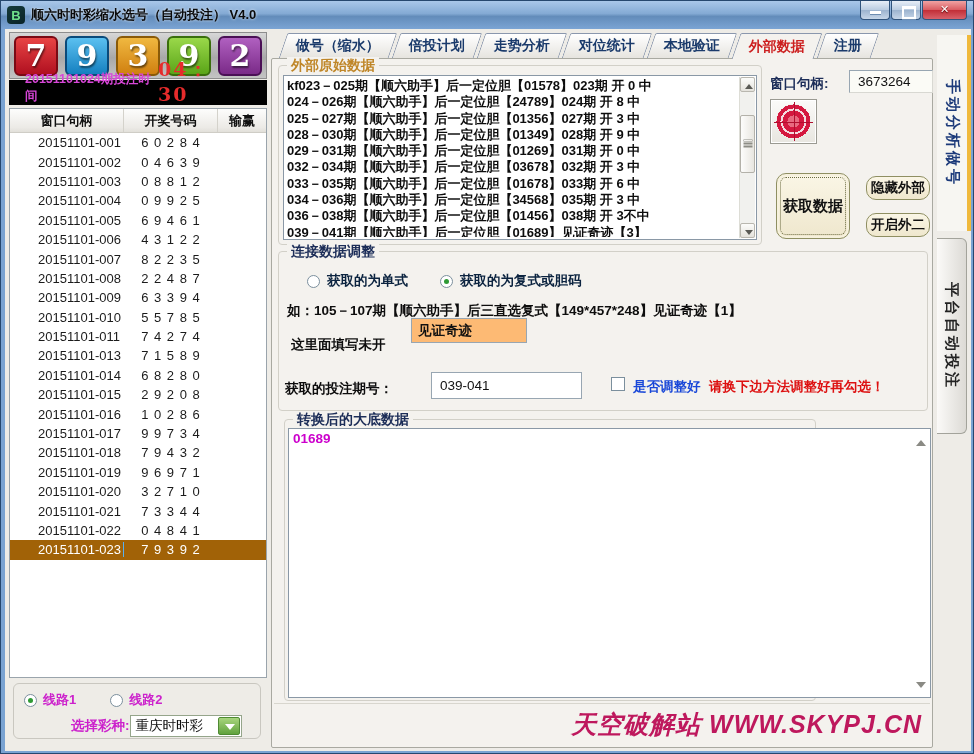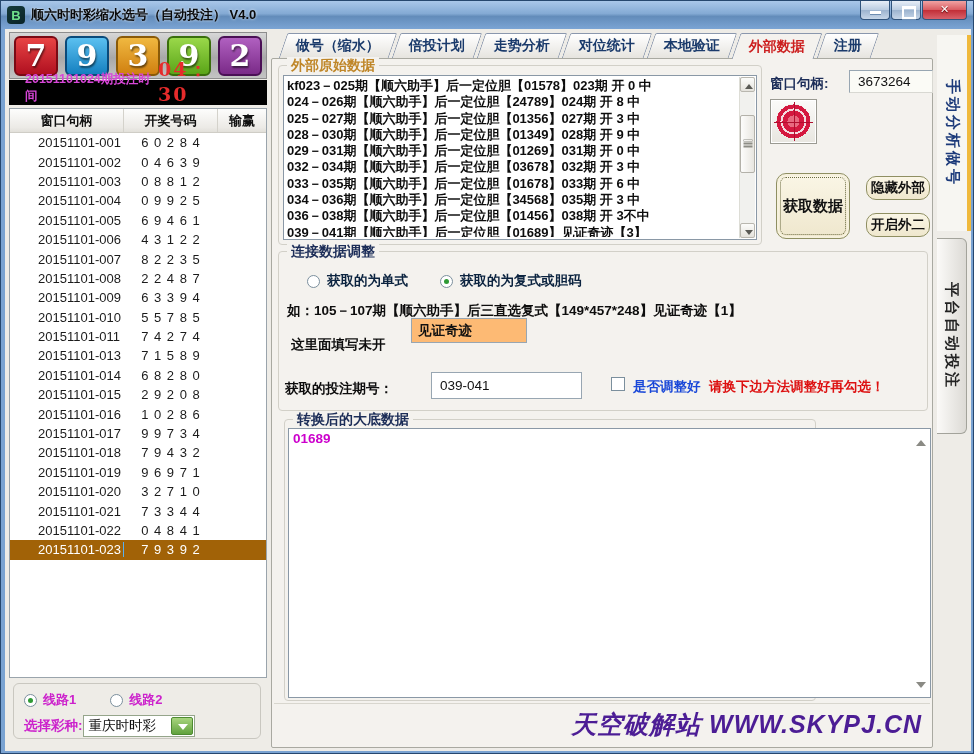--- a/index.html
+++ b/index.html
@@ -53,21 +53,21 @@
   .dt-row .dt-c2 { text-align:center; letter-spacing:1px; display:flex; justify-content:center; }
   .dt-row.selected { background:#a16207; color:#fff; }
   .dt-row.selected .dt-c1 { box-shadow:inset -1px 0 0 #57b0f2; }
 
   .left-bottom { position:absolute; left:8px; top:654px; width:248px; height:56px;
     border:1px solid #c9c7c0; border-radius:6px; background:transparent; padding:7px 8px 0 10px; }
   .route-row { display:flex; align-items:center; gap:6px; font-size:13px; font-weight:bold; color:#cc22cc; }
   .radio { width:13px; height:13px; border-radius:50%; background:#fff; border:1px solid #7b8f9d; position:relative; flex:0 0 auto; }
   .radio.checked::after { content:""; position:absolute; left:3px; top:3px; width:5px; height:5px; border-radius:50%; background:#2f9a35; }
   .route-row .gap { width:22px; }
-  .pick-row { display:flex; align-items:center; margin-top:6px; }
+  .pick-row { display:flex; align-items:center; margin-top:6px;margin-left:47px; }
   .pick-label { color:#cc22cc; font-size:13.5px; font-weight:bold; }
   .pick-box { width:112px; height:22px; background:#fff; border:1px solid #95a58b; display:flex; align-items:center; font-size:13.5px; color:#111; padding-left:5px; position:relative; }
   .pick-btn { position:absolute; right:1px; top:1px; width:22px; height:18px;
     background:linear-gradient(180deg,#a8d57e,#61a23e); border:1px solid #4f8a33; border-radius:2px; }
   .pick-btn::after { content:""; position:absolute; left:6px; top:6px; border:5px solid transparent; border-top:6px solid #fff; }
 
   
   .tabbar { position:absolute; left:270px; top:4px; width:658px; height:25px; display:flex; gap:3px; padding-left:8px; }
   .tab { transform:skewX(-19deg); border:1px solid #8a97ad; border-bottom:none;
     background:linear-gradient(180deg,#ffffff,#e6e4df); padding:0 12px; height:25px;
@@ -141,21 +141,21 @@
   .adjust-warning { position:absolute; left:430px; top:126px; font-size:13.5px; font-weight:bold; color:#dd1111; }
 
   .group3 { left:6px; top:360px; width:532px; height:282px;margin-left:6px; }
   .bigarea { position:absolute; left:3px; top:8px; width:643px; height:270px; background:#fff; border:1px solid #8a98a6; }
   .big-content { position:absolute; left:4px; top:2px; font-size:13.5px; font-weight:bold; color:#cc00cc; }
   .mini-up { position:absolute; right:4px; top:8px; border:5px solid transparent; border-bottom:6px solid #8a8a84; margin-top:-2px; }
   .mini-down { position:absolute; right:4px; bottom:4px; border:5px solid transparent; border-top:6px solid #8a8a84; }
 
   .footer-bar { position:absolute; left:2px; right:2px; bottom:2px; height:42px;
     border-top:1px solid #d8d6ce; display:flex; align-items:center; justify-content:flex-end; padding-right:8px; }
-  .footer-text { font-size:25px; font-weight:bold; font-style:italic; color:#4c1d95; letter-spacing:1px; white-space:nowrap; }
+  .footer-text { font-size:25px; font-weight:bold; font-style:italic; color:#be185d; letter-spacing:1px; white-space:nowrap; }
 
   
   .side-tabs { position:absolute; left:932px; top:6px; width:34px; }
   .side-tab { writing-mode:vertical-rl; text-orientation:sideways; width:30px; height:196px;
     display:flex; align-items:center; justify-content:center; font-size:15px; font-weight:bold;
     letter-spacing:3px; margin-bottom:7px; }
   .side-tab.active { background:#f7f6f2; color:#1c3a7a; border-right:4px solid #f0b93c; width:34px; }
   .side-tab:not(.active) { background:linear-gradient(90deg,#fbfaf8,#dcdad5); color:#222;
     border:1px solid #a3a39b; border-left:none; border-radius:0 6px 6px 0; }
 </style>

